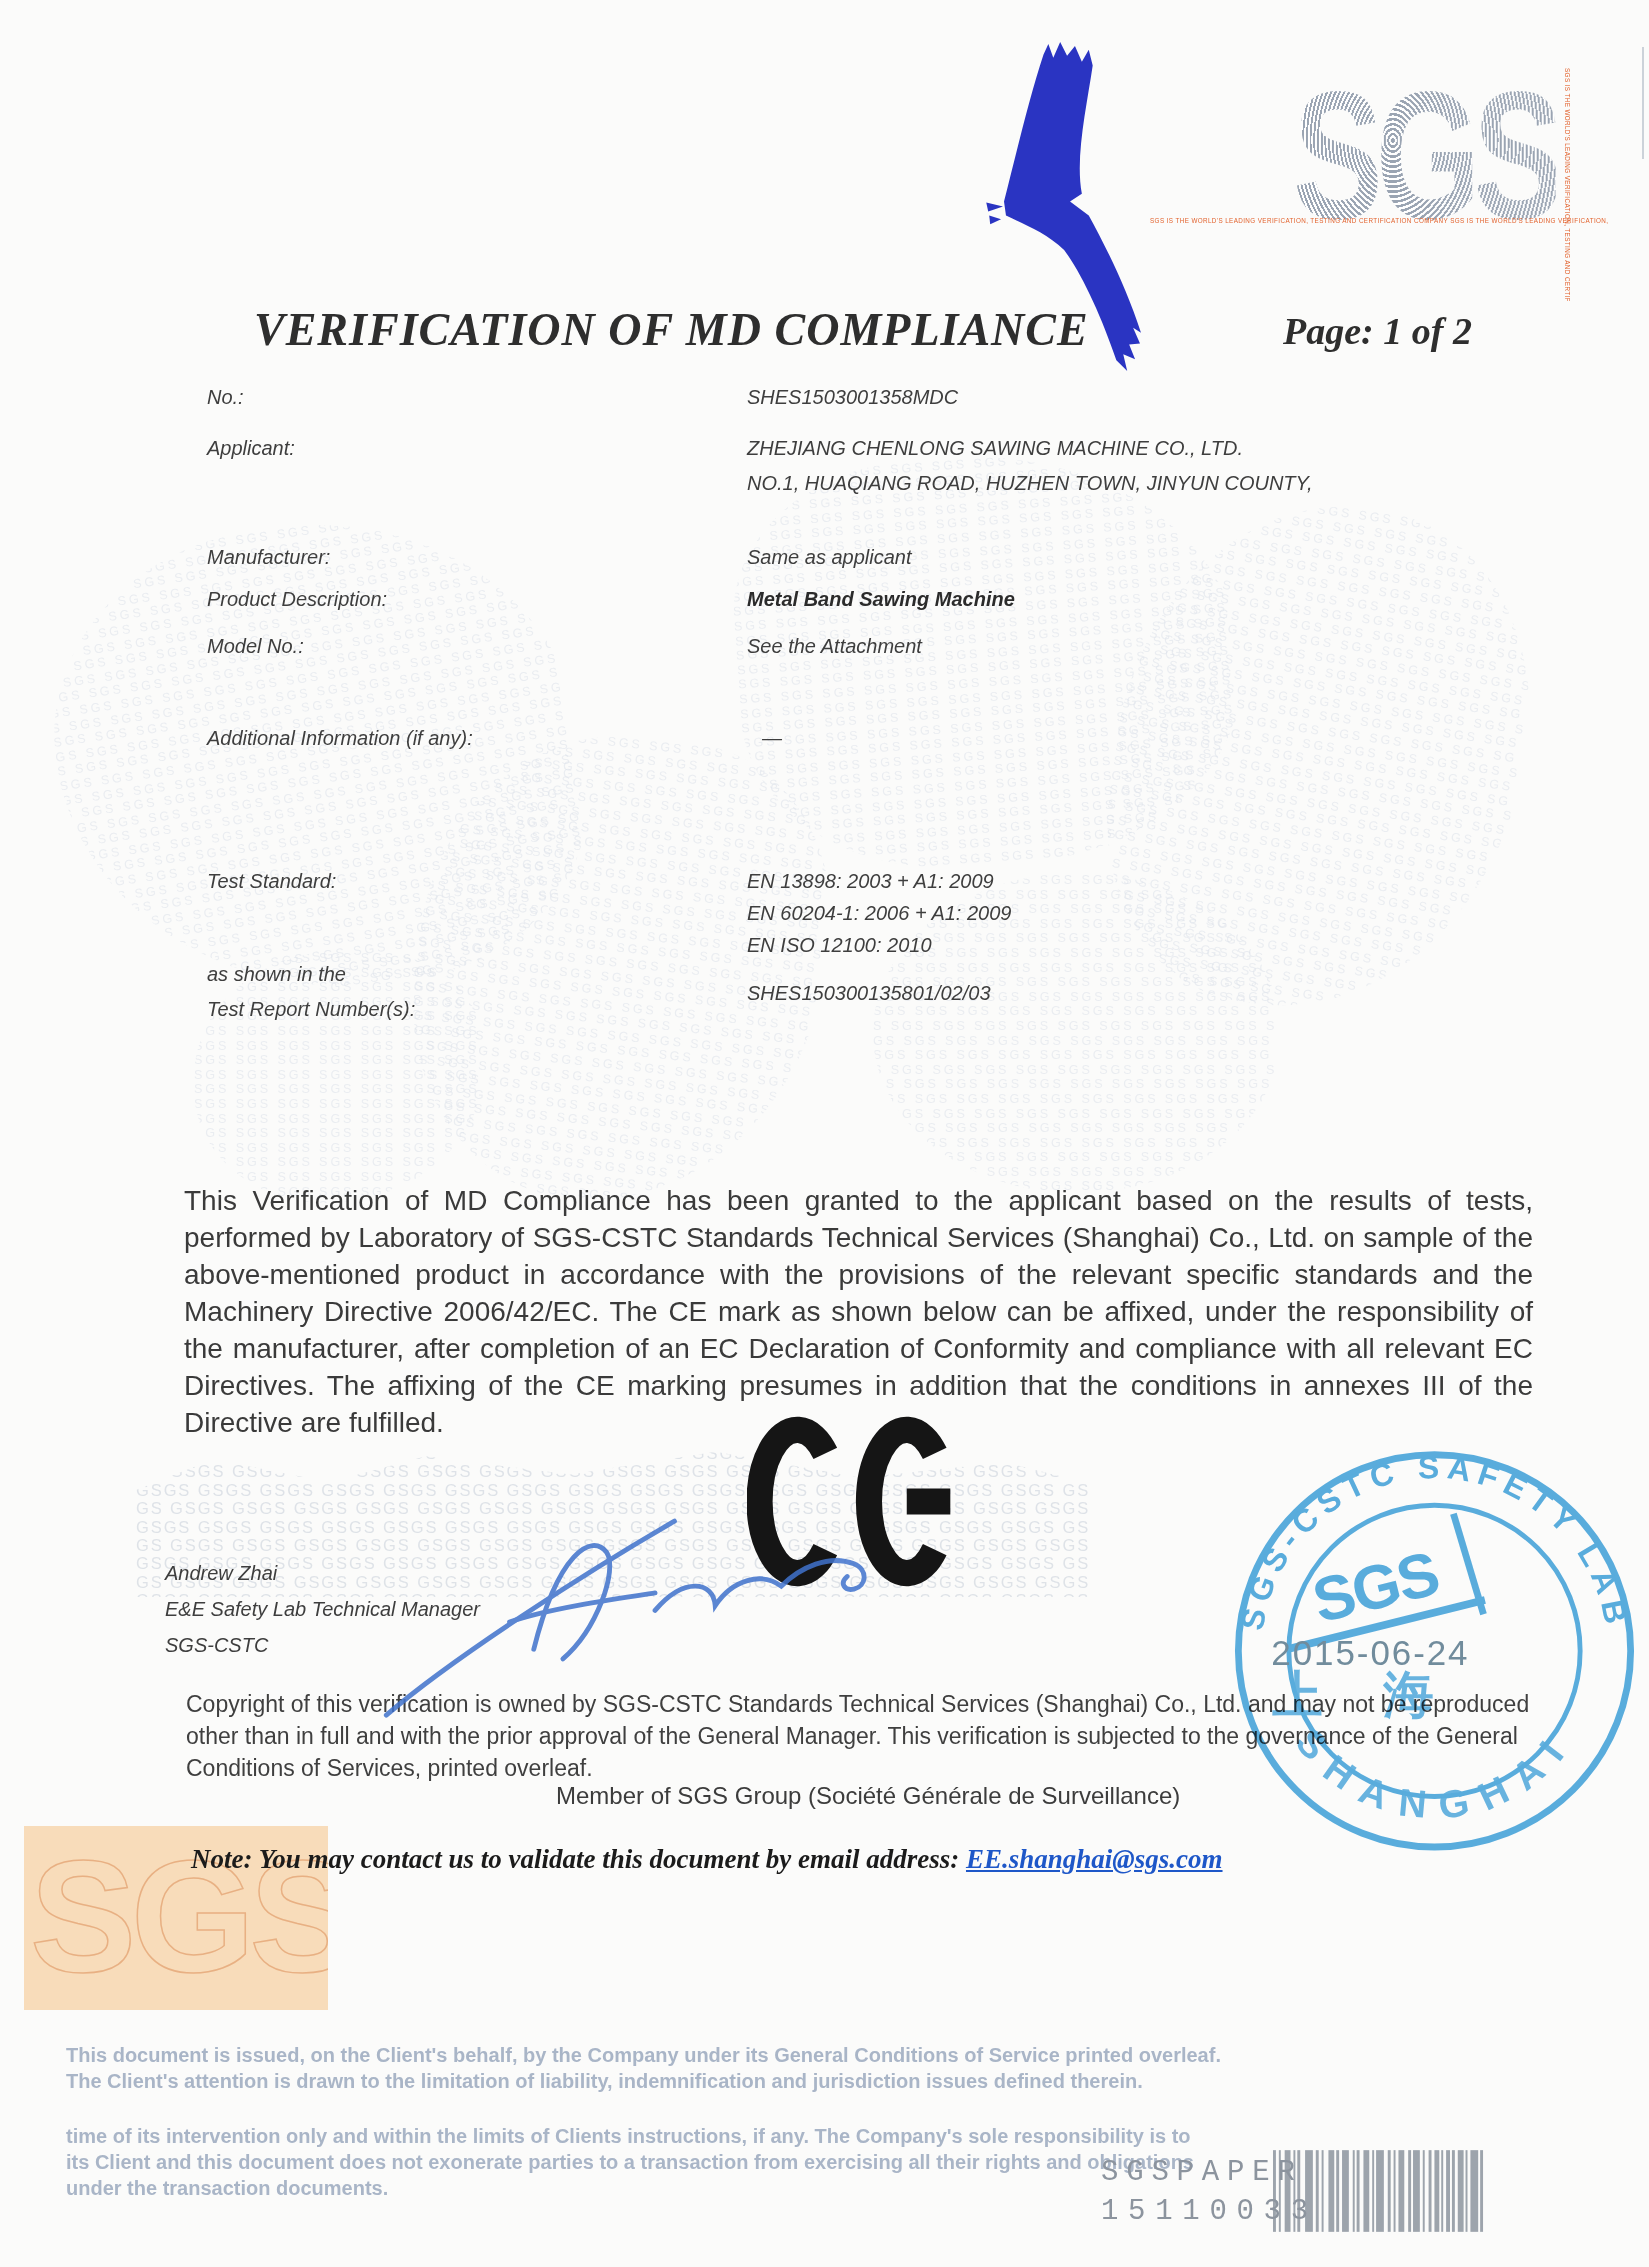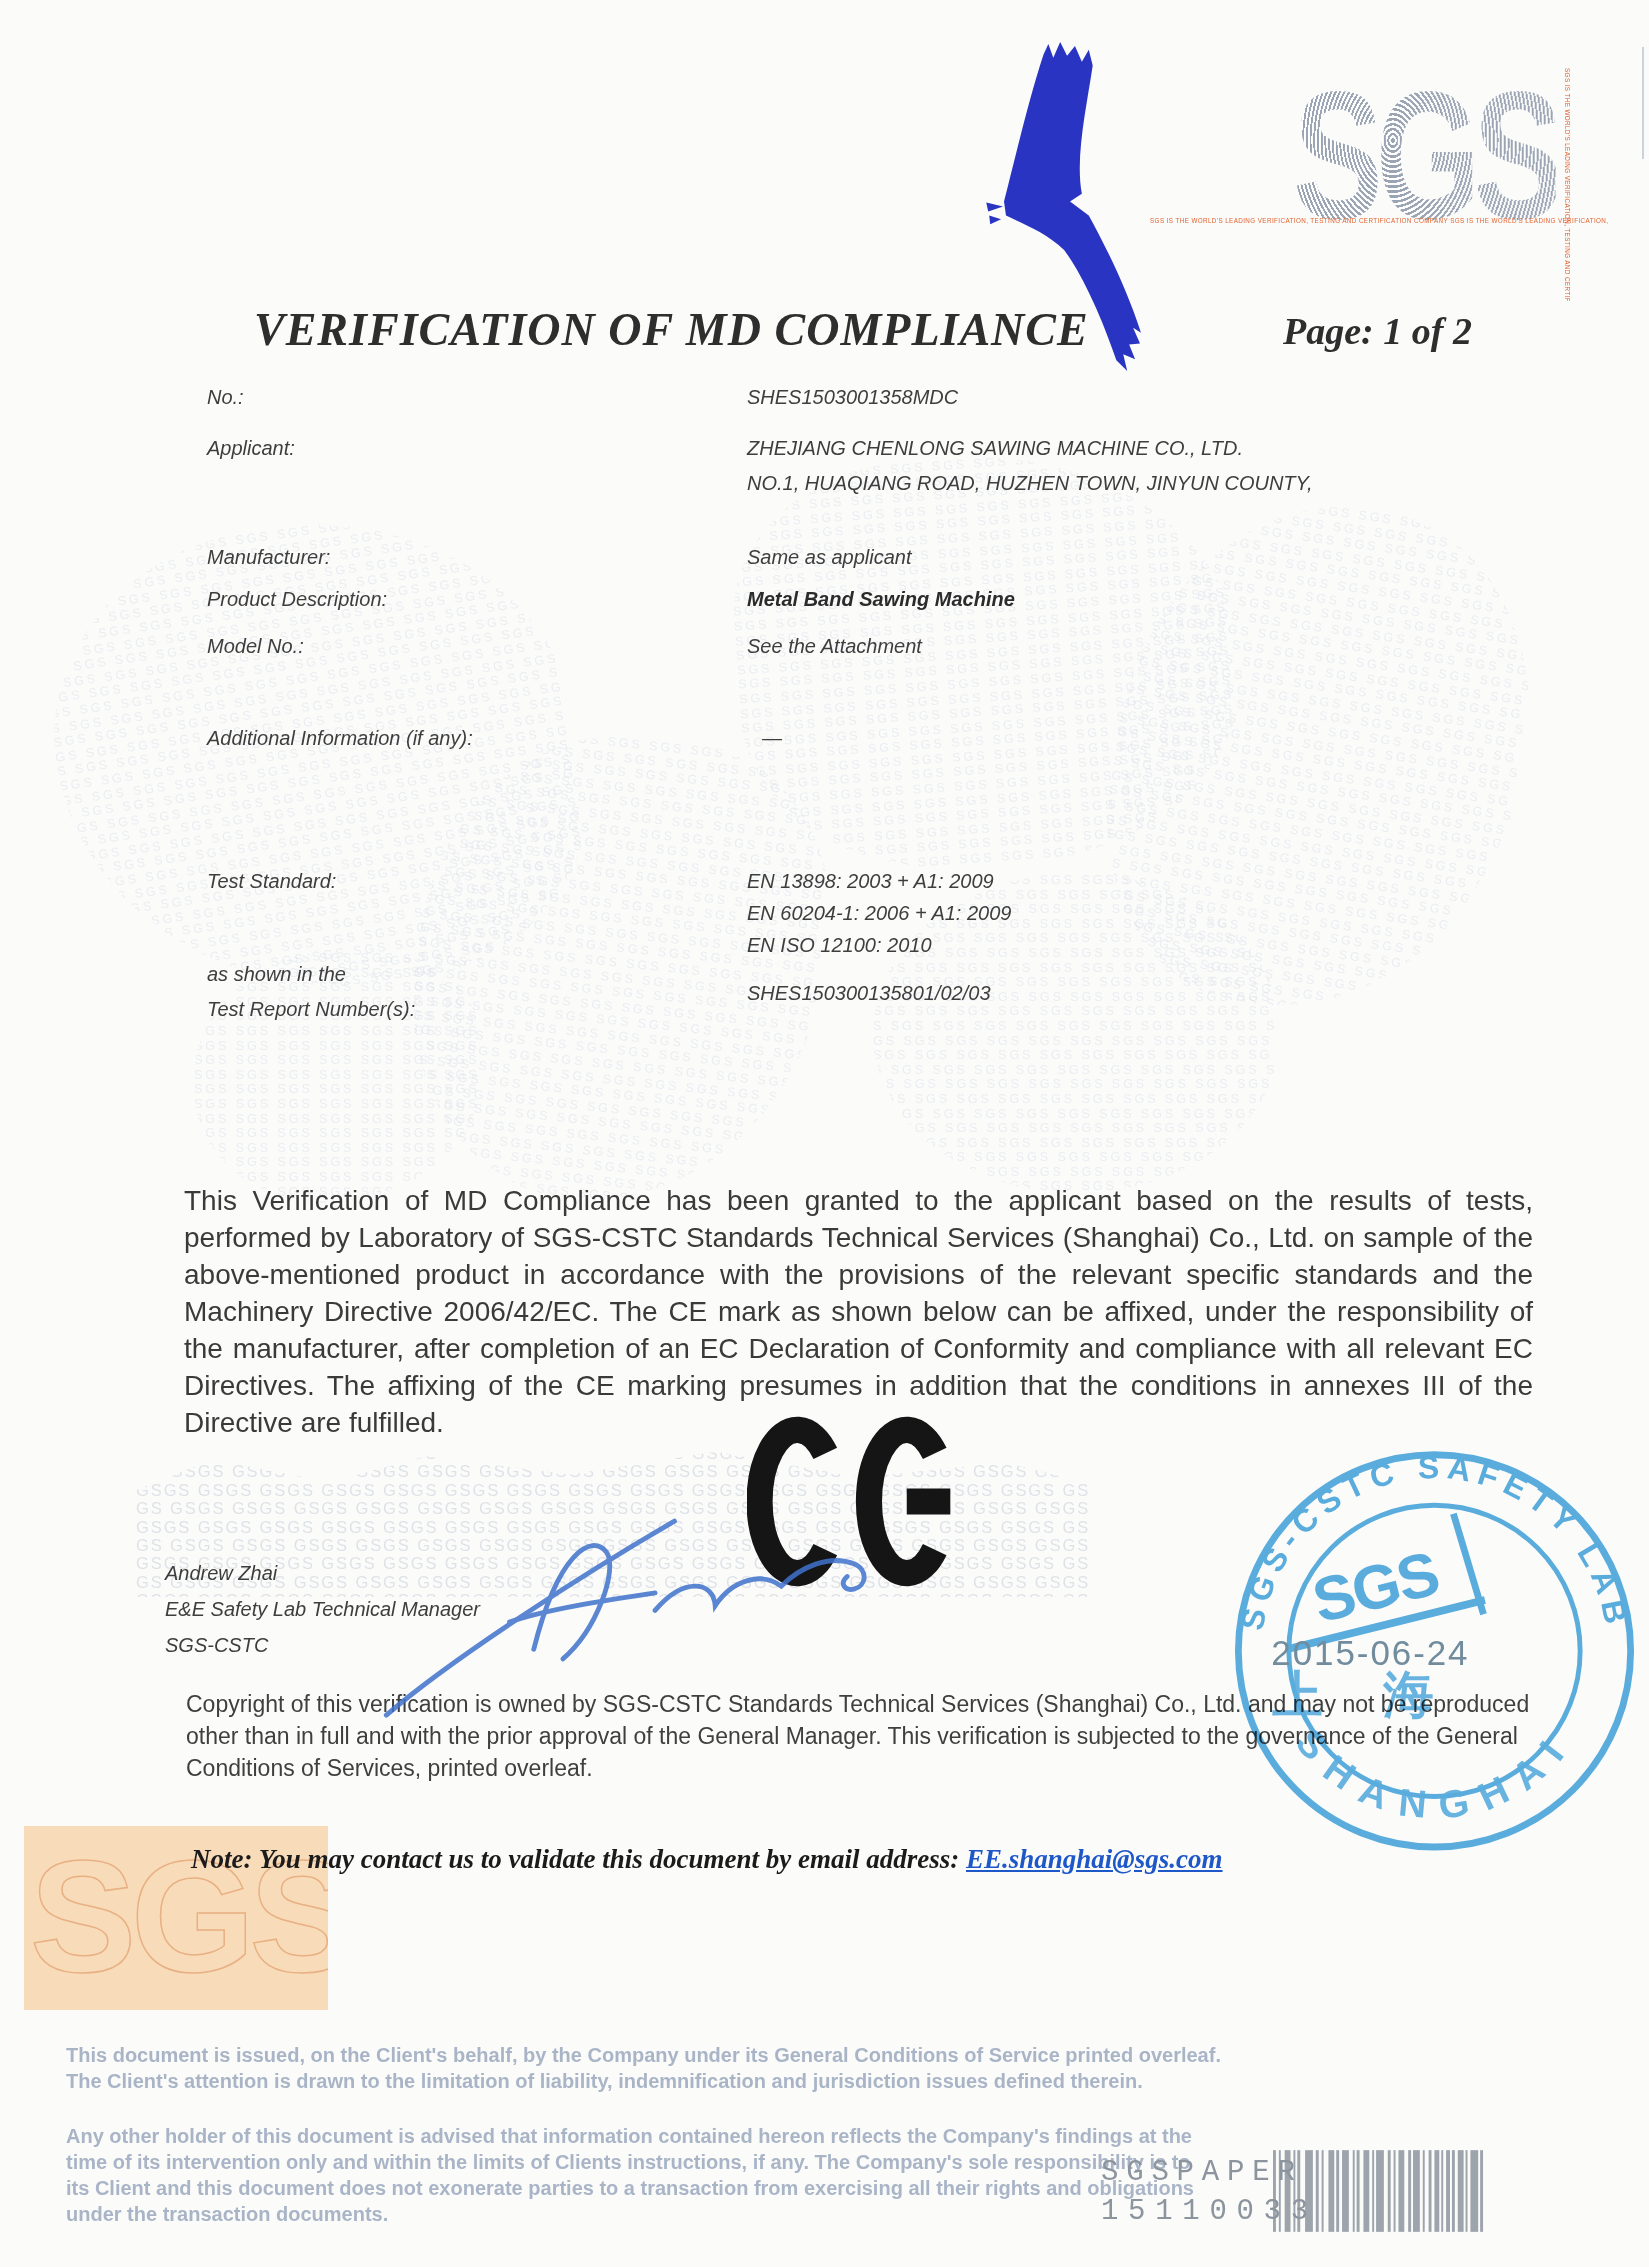--- a/index.html
+++ b/index.html
@@ -132,20 +132,21 @@
   <div class="abs body-txt z2" style="left:165px;top:1556px;">Andrew Zhai</div>
   <div class="abs body-txt z2" style="left:165px;top:1592px;">E&amp;E Safety Lab Technical Manager</div>
   <div class="abs body-txt z2" style="left:165px;top:1628px;">SGS-CSTC</div>
 
   <div class="abs" id="copyright">
     <div>Copyright of this verification is owned by SGS-CSTC Standards Technical Services (Shanghai) Co., Ltd. and may not be reproduced</div>
     <div>other than in full and with the prior approval of the General Manager. This verification is subjected to the governance of the General</div>
     <div>Conditions of Services, printed overleaf.</div>
   </div>
 
+  <div class="abs" id="member-line">Member of SGS Group (Société Générale de Surveillance)</div>
 
   <div class="abs" id="stamp-wrap">
     <svg width="435" height="435" viewBox="0 0 448 448" opacity=".88">
       <circle cx="224" cy="211" r="202" fill="none" stroke="#2f9ada" stroke-width="7"></circle>
       <circle cx="224" cy="211" r="150" fill="none" stroke="#2f9ada" stroke-width="5"></circle>
       <defs>
         <path id="arcTop" d="M46.7,195.5 A178,178 0 0 1 401.3,195.5"></path>
         <path id="arcBot" d="M75,297 A172,172 0 0 0 373,297"></path>
       </defs>
       <text fill="#2f9ada" font-family="Liberation Sans, sans-serif" font-size="33" font-weight="bold" letter-spacing="7">
@@ -168,21 +169,20 @@
     <div id="tan-ghost">SGS</div>
   </div>
 
   <div class="abs serif-bi" id="note-line"><span>Note: You may contact us to validate this document by email address: </span><a href="#">EE.shanghai@sgs.com</a></div>
 
   <div class="abs disc" style="top:2042px;">
     <div>This document is issued, on the Client's behalf, by the Company under its General Conditions of Service printed overleaf.</div>
     <div>The Client's attention is drawn to the limitation of liability, indemnification and jurisdiction issues defined therein.</div>
   </div>
   <div class="abs disc" style="top:2123px;">
-    <div>Any other holder of this document is advised that information contained hereon reflects the Company's findings at the</div>
     <div>time of its intervention only and within the limits of Clients instructions, if any. The Company's sole responsibility is to</div>
     <div>its Client and this document does not exonerate parties to a transaction from exercising all their rights and obligations</div>
     <div>under the transaction documents.</div>
   </div>
 
   <div class="abs paper" style="top:2156px;letter-spacing:7.8px;">SGSPAPER</div>
   <div class="abs paper" style="top:2195px;letter-spacing:9.7px;">15110033</div>
   <div class="abs" id="barcode-wrap">
     <svg width="212" height="82" viewBox="0 0 218 84" fill="#8d959f" opacity=".85">
       <rect x="0" width="3" height="84"></rect>

